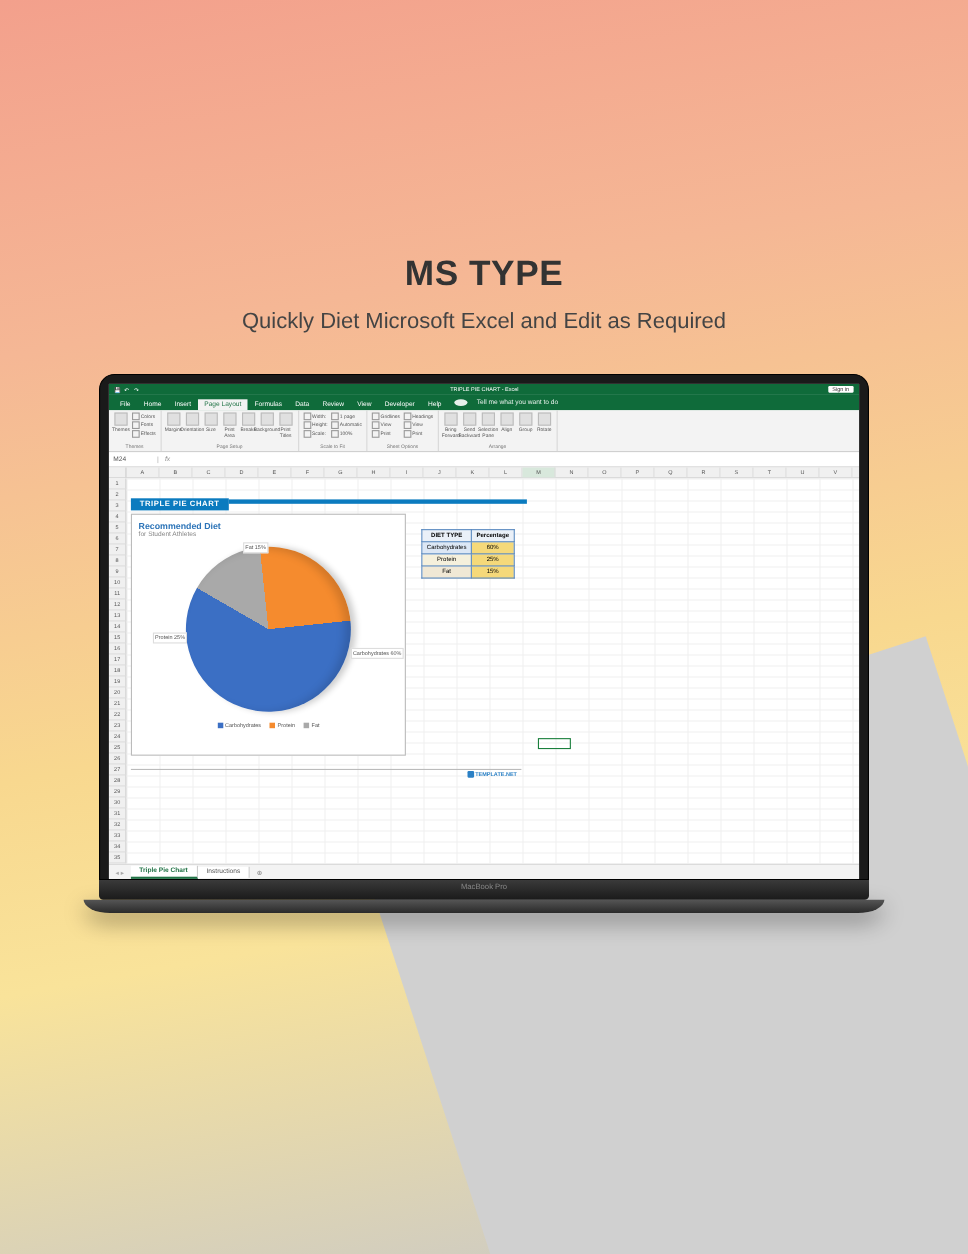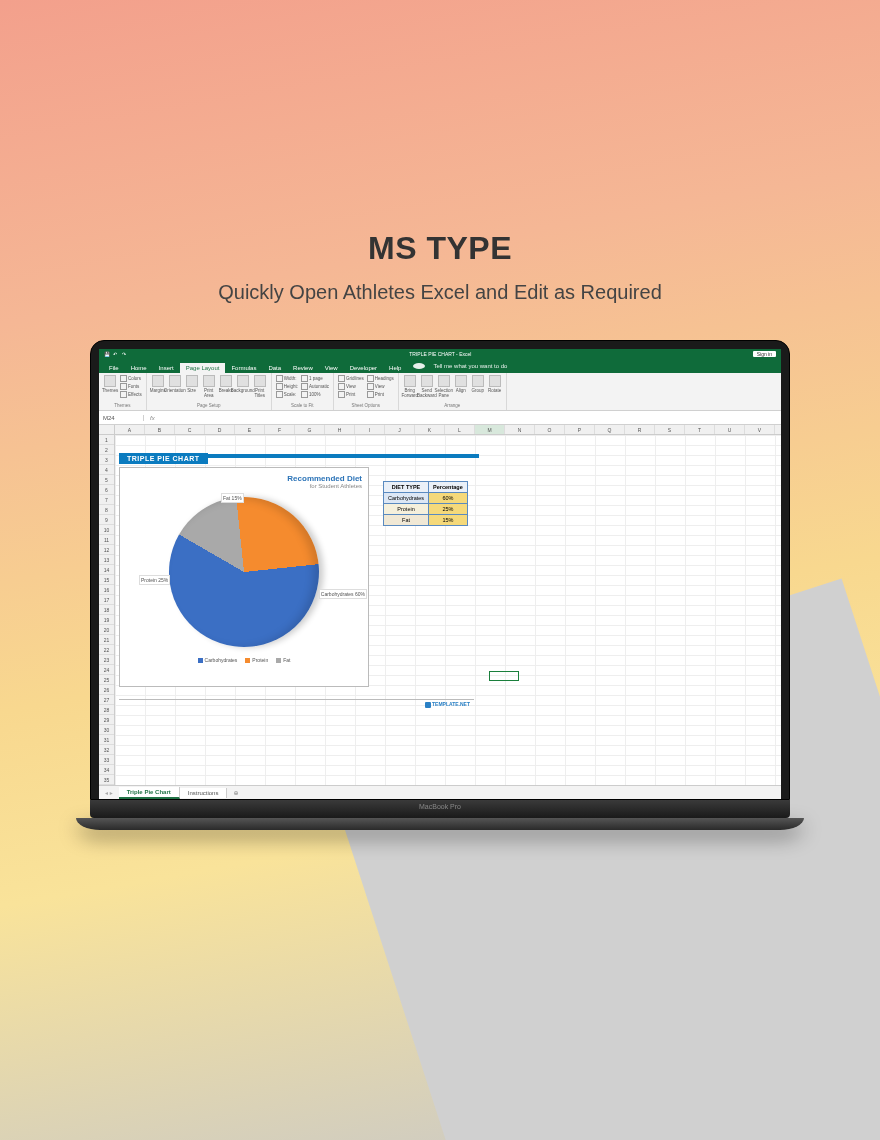--- a/index.html
+++ b/index.html
@@ -36,21 +36,21 @@
 .colhdr .corner{width:16px;border-right:1px solid #ccc}
 .colhdr span{width:30px;text-align:center;border-right:1px solid #ddd;line-height:10px}
 .colhdr span.sel{background:#d8e8dc}
 .sheet{flex:1;display:flex;position:relative;background:#fff}
 .rownums{width:16px;background:#f0f0f0;border-right:1px solid #ccc;font-size:5px;color:#555;text-align:center}
 .rownums div{height:10px;border-bottom:1px solid #ddd;line-height:10px}
 .canvas{flex:1;position:relative;background-image:linear-gradient(#eee 1px,transparent 1px),linear-gradient(90deg,#eee 1px,transparent 1px);background-size:30px 10px}
 .banner{position:absolute;left:4px;top:16px;width:360px;height:14px;display:flex;align-items:center}
 .banner .b1{background:#0b7bbf;color:#fff;font-weight:700;font-size:7px;padding:2px 8px;letter-spacing:.5px}
 .banner .b2{flex:1;height:4px;background:#0b7bbf;margin-top:-4px}
-.chartbox{position:absolute;left:4px;top:32px;width:250px;height:220px;border:1px solid #bbb;background:#fff;padding:6px;text-align:right}
+.chartbox{position:absolute;left:4px;top:32px;width:250px;height:220px;border:1px solid #bbb;background:#fff;padding:6px;text-align:left}
 .chartbox .ct{color:#2c74b8;font-size:8px;font-weight:600}
 .chartbox .cs{color:#888;font-size:6px;margin-bottom:6px}
 .pie-wrap{position:relative;width:150px;height:150px;margin:8px auto}
 .pie{width:100%;height:100%;border-radius:50%;background:conic-gradient(#a9a9a9 0deg 54deg,#f58b2e 54deg 144deg,#3b6fc4 144deg 360deg);transform:rotate(300deg);box-shadow:inset -4px -4px 8px rgba(0,0,0,.15),2px 4px 6px rgba(0,0,0,.2)}
 .dlabel{position:absolute;font-size:5px;color:#555;background:#fff;padding:1px;border:0.5px solid #ddd}
 .legend{font-size:5px;color:#555;margin-top:10px;display:flex;justify-content:center;gap:8px}
 .legend span::before{content:"";display:inline-block;width:5px;height:5px;margin-right:2px;vertical-align:middle}
 .lg-c::before{background:#3b6fc4}.lg-p::before{background:#f58b2e}.lg-f::before{background:#a9a9a9}
 .datatable{position:absolute;left:268px;top:46px;border:1px solid #5a8ac0;font-size:5.5px;border-collapse:collapse}
 .datatable th,.datatable td{border:1px solid #5a8ac0;padding:2px 4px;text-align:center}
@@ -67,21 +67,21 @@
 .tabs .tab.active{border-bottom:2px solid #217346;color:#217346;font-weight:600}
 .tabs .add{padding:0 6px;color:#888}
 .hinge{height:18px;background:linear-gradient(#3a3a3a,#1a1a1a);border-radius:0 0 4px 4px;text-align:center;color:#888;font-size:7px;line-height:14px;position:relative}
 .base{height:12px;background:linear-gradient(#555,#2a2a2a);margin:0 -14px;border-radius:0 0 28px 28px/0 0 14px 14px;box-shadow:0 8px 20px rgba(0,0,0,.4)}
 </style>
 </head>
 <body>
 
 <div class="hero">
   <h1>MS TYPE</h1>
-  <p>Quickly Open Athletes Excel and Edit as Required</p>
+  <p>Quickly Diet Microsoft Excel and Edit as Required</p>
 </div>
 
 <div class="laptop">
   <div class="screen-bezel">
     <div class="screen">
 
       <div class="titlebar">
         <div class="left">
           <span class="qat">💾</span>
           <span class="qat">↶</span>

